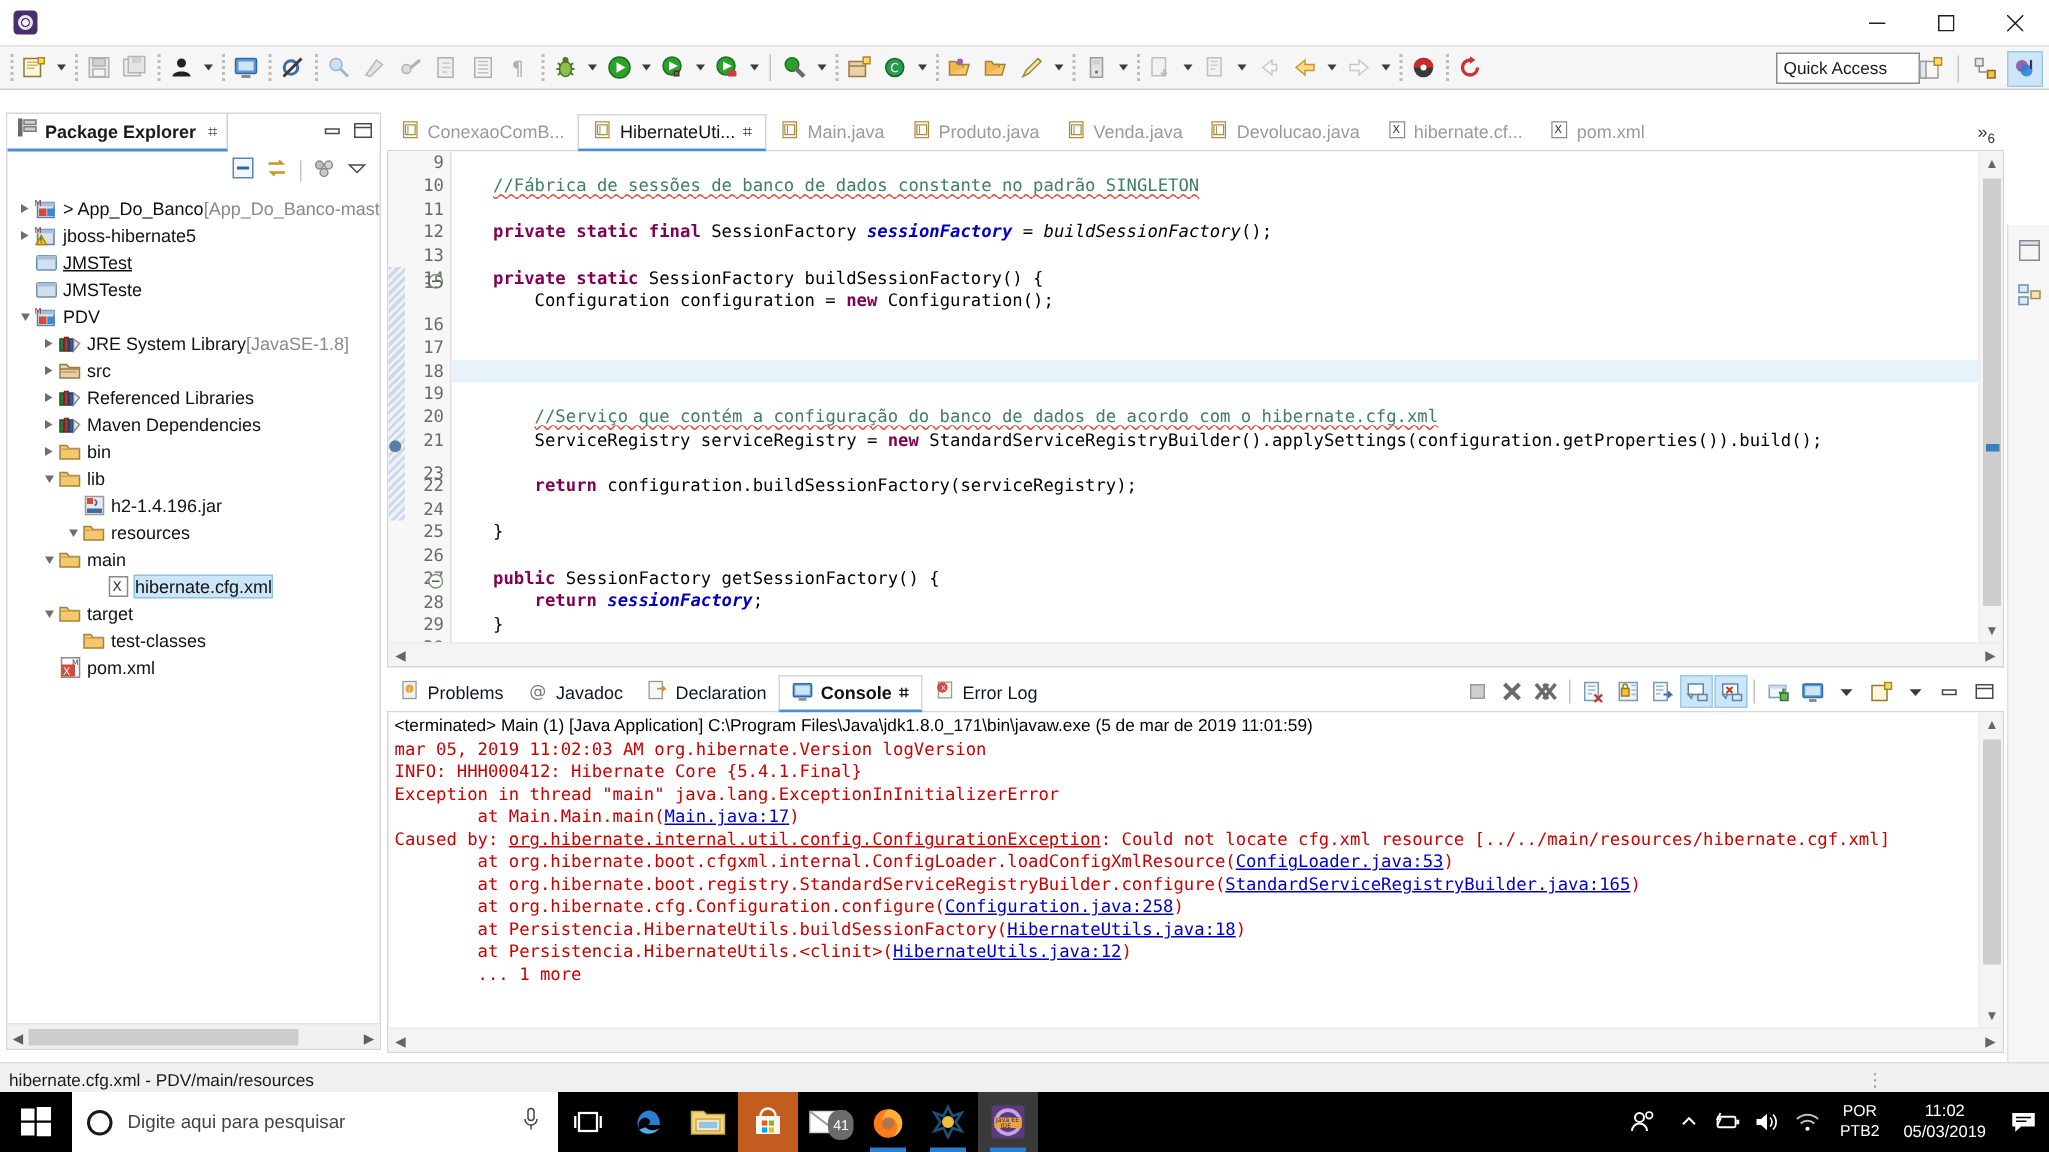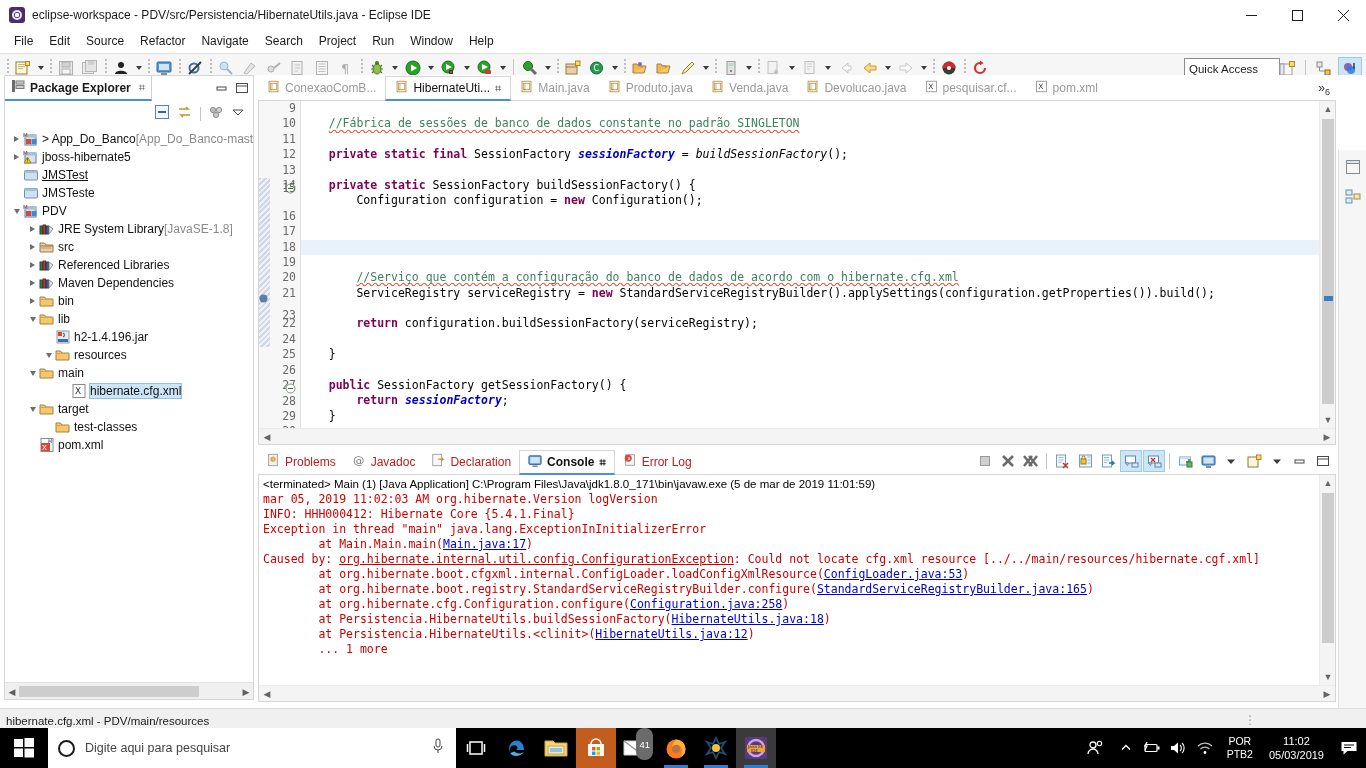--- a/index.html
+++ b/index.html
@@ -150,21 +150,21 @@
   .ed-vscroll .up{top:0;} .ed-vscroll .dn{bottom:0;}
   .ed-vscroll .thumb{position:absolute;left:2px;top:18px;width:12px;height:285px;background:#cdcdcd;}
   .ed-hscroll{position:absolute;left:0;right:0;bottom:0;height:16px;background:#f4f4f4;border-top:1px solid #ececec;}
   .ed-hscroll .lar,.ed-hscroll .rar{position:absolute;top:0;width:16px;height:16px;display:flex;align-items:center;justify-content:center;color:#666;font-size:9px;}
   .ed-hscroll .lar{left:0;} .ed-hscroll .rar{right:0;}
   .overview-mark{position:absolute;right:2px;width:9px;height:5px;background:#3b7fbf;}
 
   
   .console-area{position:absolute;left:258px;top:374px;width:1078px;height:253px;}
   .cs-tabs{height:26px;display:flex;align-items:flex-end;position:relative;border-bottom:1px solid #d6d6d6;background:#fff;}
-  .cs-tab{height:25px;display:flex;align-items:center;gap:5px;padding:0 8px;font-size:12px;color:#b91c1c;white-space:nowrap;}
+  .cs-tab{height:25px;display:flex;align-items:center;gap:5px;padding:0 8px;font-size:12px;color:#0f172a;white-space:nowrap;}
   .cs-tab.active{color:#111;font-weight:600;background:#fff;border-top:1px solid #d6d6d6;border-left:1px solid #d6d6d6;border-right:1px solid #d6d6d6;border-bottom:2px solid #4a90d9;margin-bottom:-1px;}
   .cs-tools{position:absolute;right:2px;bottom:2px;display:flex;align-items:center;gap:1px;}
   .cs-tool{width:22px;height:22px;display:flex;align-items:center;justify-content:center;}
   .cs-tool.on{background:#cde6f7;border:1px solid #9ccbe8;}
   .cs-body{position:absolute;left:0;top:26px;right:0;bottom:0;border:1px solid #d6d6d6;border-top:none;background:#fff;}
   .cs-scroll{position:absolute;left:0;top:0;right:16px;bottom:16px;overflow:hidden;padding:2px 0 0 4px;}
   .cs-head{font-size:11.5px;color:#000;white-space:pre;line-height:15px;}
   .cs-line{font-family:"DejaVu Sans Mono", monospace;font-size:11.5px;line-height:15px;white-space:pre;color:#cc0000;}
   .cs-line .lnk{color:#0000cc;text-decoration:underline;}
   .cs-vscroll{position:absolute;right:0;top:0;bottom:16px;width:16px;background:#f4f4f4;border-left:1px solid #ececec;}
@@ -179,73 +179,60 @@
   .right-strip{position:absolute;right:0;top:75px;width:28px;height:627px;background:#f6f6f6;border-left:1px solid #e0e0e0;}
   .right-strip .b{width:26px;height:26px;margin:4px auto;display:flex;align-items:center;justify-content:center;}
 
   
   .statusbar{position:absolute;left:0;bottom:36px;width:1366px;height:24px;background:#f0f0f0;border-top:1px solid #dcdcdc;display:flex;align-items:center;}
   .status-text{font-size:11.5px;color:#1a1a1a;padding-left:6px;}
 
   
   .taskbar{position:absolute;left:0;bottom:0;width:1366px;height:40px;background:#000000;display:flex;align-items:center;}
   .start{width:48px;height:40px;display:flex;align-items:center;justify-content:center;}
-  .searchbox{width:408px;height:40px;background:#ffffff;display:flex;align-items:center;gap:10px;padding:0 10px;}
+  .searchbox{width:324px;height:40px;background:#ffffff;display:flex;align-items:center;gap:10px;padding:0 10px;}
   .searchbox .circ{width:17px;height:17px;border:2px solid #1a1a1a;border-radius:50%;}
   .searchbox .ph{font-size:12.5px;color:#444;flex:1;}
   .tb-icon{width:40px;height:40px;display:flex;align-items:center;justify-content:center;position:relative;}
   .tb-icon.open::after{content:"";position:absolute;bottom:0;left:8px;width:24px;height:3px;background:#2a7fd4;}
   .tb-icon.hl{background:#c25d1f;}
   .tb-icon.active{background:#3a3a3a;}
-  .badge{position:absolute;right:3px;bottom:8px;min-width:16px;height:32px;border-radius:8px;background:#6b6b6b;color:#fff;font-size:9.5px;display:flex;align-items:center;justify-content:center;padding:0 3px;}
+  .badge{position:absolute;right:3px;bottom:8px;min-width:16px;height:20px;border-radius:8px;background:#6b6b6b;color:#fff;font-size:9.5px;display:flex;align-items:center;justify-content:center;padding:0 3px;}
   .tray{position:absolute;right:0;bottom:0;height:40px;display:flex;align-items:center;gap:0;}
   .tray .t{height:40px;display:flex;align-items:center;justify-content:center;color:#fff;}
   .tray .lang{font-size:10.5px;color:#fff;line-height:13px;text-align:center;padding:0 8px;}
   .tray .clock{font-size:11px;color:#fff;line-height:14px;text-align:center;padding:0 8px;}
   .tray .notif{width:34px;}
 </style>
 </head>
 <body>
 
 <div class="app">
 
   <div class="titlebar">
     <div class="title-icon"></div>
-    <div class="title-text">eclipse-workspace - PDV/src/Persistencia/HibernateUtils.java - Eclipse IDE</div>
     <div class="winbtns">
       <div class="winbtn">
         <svg width="11" height="11" viewBox="0 0 11 11">
             <rect x="0" y="5" width="11" height="1" fill="#1f1f1f"></rect>
           </svg>
       </div>
       <div class="winbtn">
         <svg width="11" height="11" viewBox="0 0 11 11">
             <rect x="0.5" y="0.5" width="10" height="10" fill="none" stroke="#1f1f1f"></rect>
           </svg>
       </div>
       <div class="winbtn close">
         <svg width="11" height="11" viewBox="0 0 11 11">
             <path d="M0,0 L11,11 M11,0 L0,11" stroke="#1f1f1f" stroke-width="1"></path>
           </svg>
       </div>
     </div>
   </div>
 
-  <div class="menubar">
-    <div class="menuitem">File</div>
-    <div class="menuitem">Edit</div>
-    <div class="menuitem">Source</div>
-    <div class="menuitem">Refactor</div>
-    <div class="menuitem">Navigate</div>
-    <div class="menuitem">Search</div>
-    <div class="menuitem">Project</div>
-    <div class="menuitem">Run</div>
-    <div class="menuitem">Window</div>
-    <div class="menuitem">Help</div>
-  </div>
 
   <div class="toolbar">
     <div class="tb-sep"></div>
     <div class="tb">
       <svg width="16" height="16" viewBox="0 0 16 16">
           <rect x="1" y="2" width="11" height="12" fill="#fdf6d8" stroke="#8a7b3a"></rect>
           <rect x="3" y="4" width="7" height="1" fill="#c9b870"></rect>
           <rect x="3" y="6" width="7" height="1" fill="#c9b870"></rect>
           <rect x="3" y="8" width="5" height="1" fill="#c9b870"></rect>
           <path d="M11,1 l4,0 l0,4 z" fill="#f2c94c"></path>
@@ -802,21 +789,21 @@
                 <rect x="4" y="4" width="8" height="8" fill="none" stroke="#b08a3a"></rect>
                 <text x="5" y="11" font-family="DejaVu Sans" font-size="8" fill="#b08a3a">J</text>
               </svg></span>
             <span>Devolucao.java</span>
           </div>
           <div class="ed-tab inactive">
             <span><svg width="13" height="13" viewBox="0 0 16 16">
                 <rect x="2" y="1.5" width="12" height="13" fill="#ffffff" stroke="#8a8a8a"></rect>
                 <text x="4" y="11" font-family="DejaVu Sans" font-size="9" fill="#333">X</text>
               </svg></span>
-            <span>pesquisar.cf...</span>
+            <span>hibernate.cf...</span>
           </div>
           <div class="ed-tab inactive">
             <span><svg width="13" height="13" viewBox="0 0 16 16">
                 <rect x="2" y="1.5" width="12" height="13" fill="#ffffff" stroke="#8a8a8a"></rect>
                 <text x="4" y="11" font-family="DejaVu Sans" font-size="9" fill="#333">X</text>
               </svg></span>
             <span>pom.xml</span>
           </div>
           <div class="ed-more"><span>»</span><sub>6</sub></div>
         </div>

